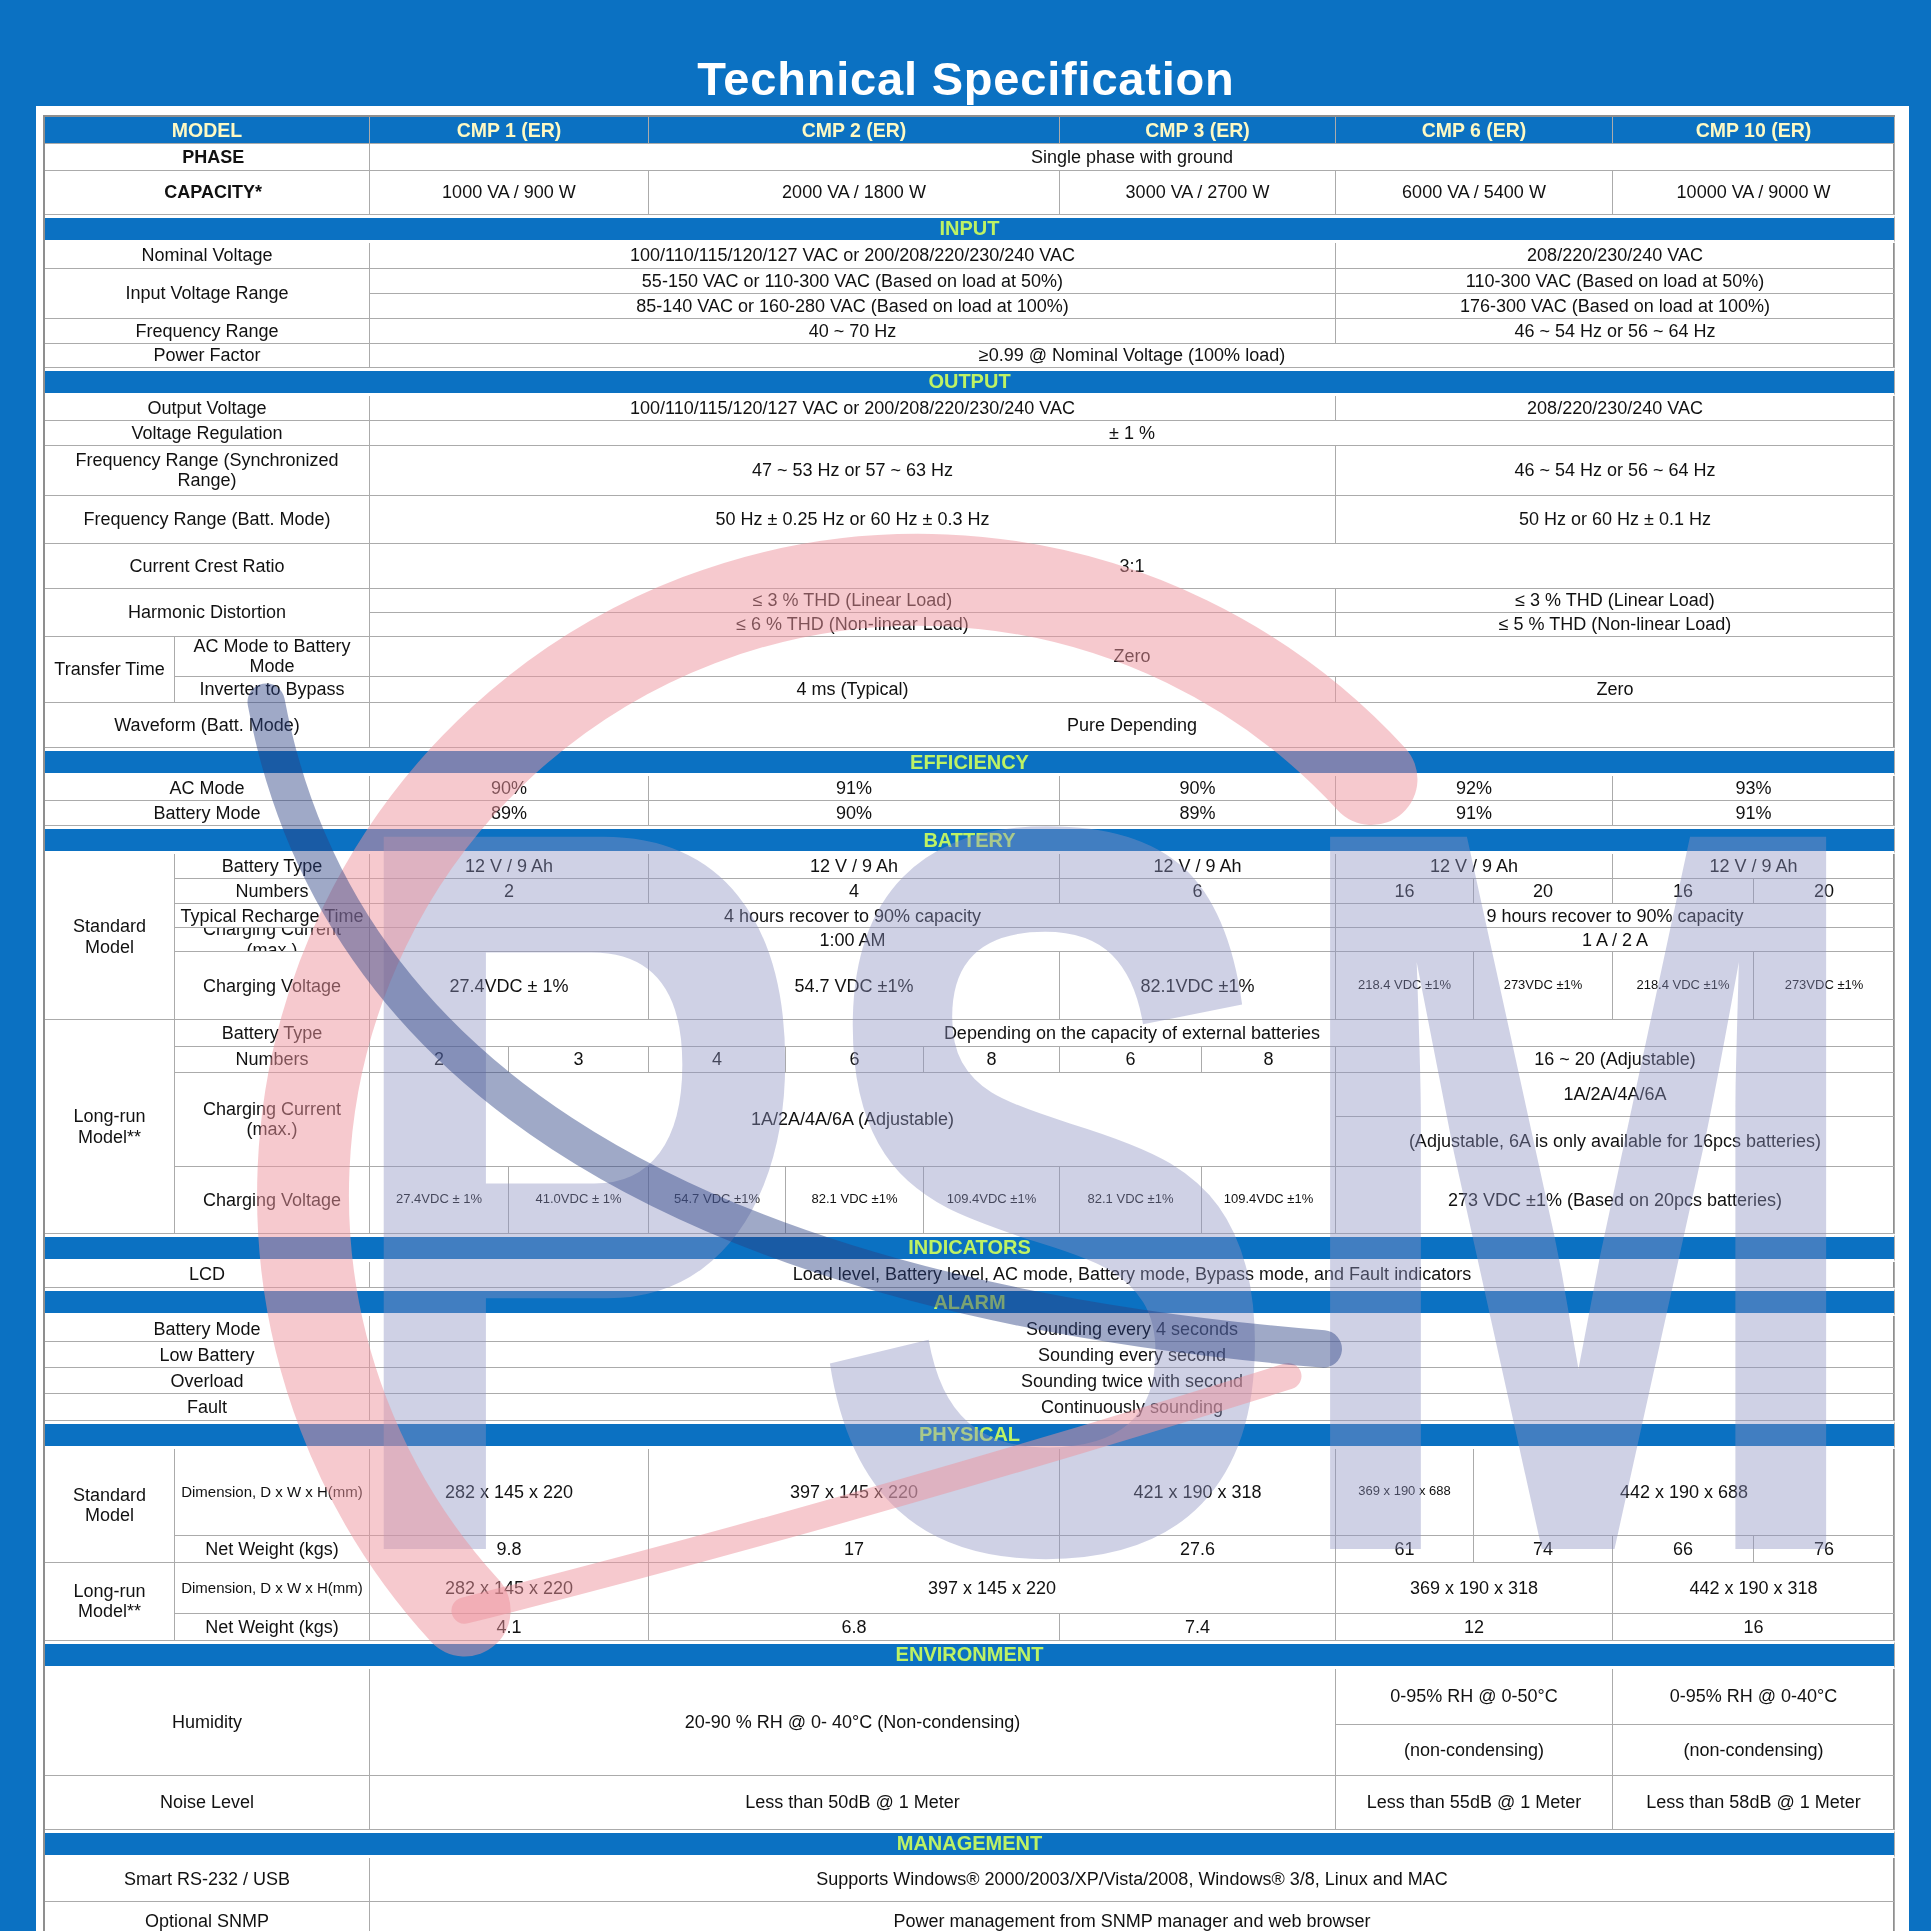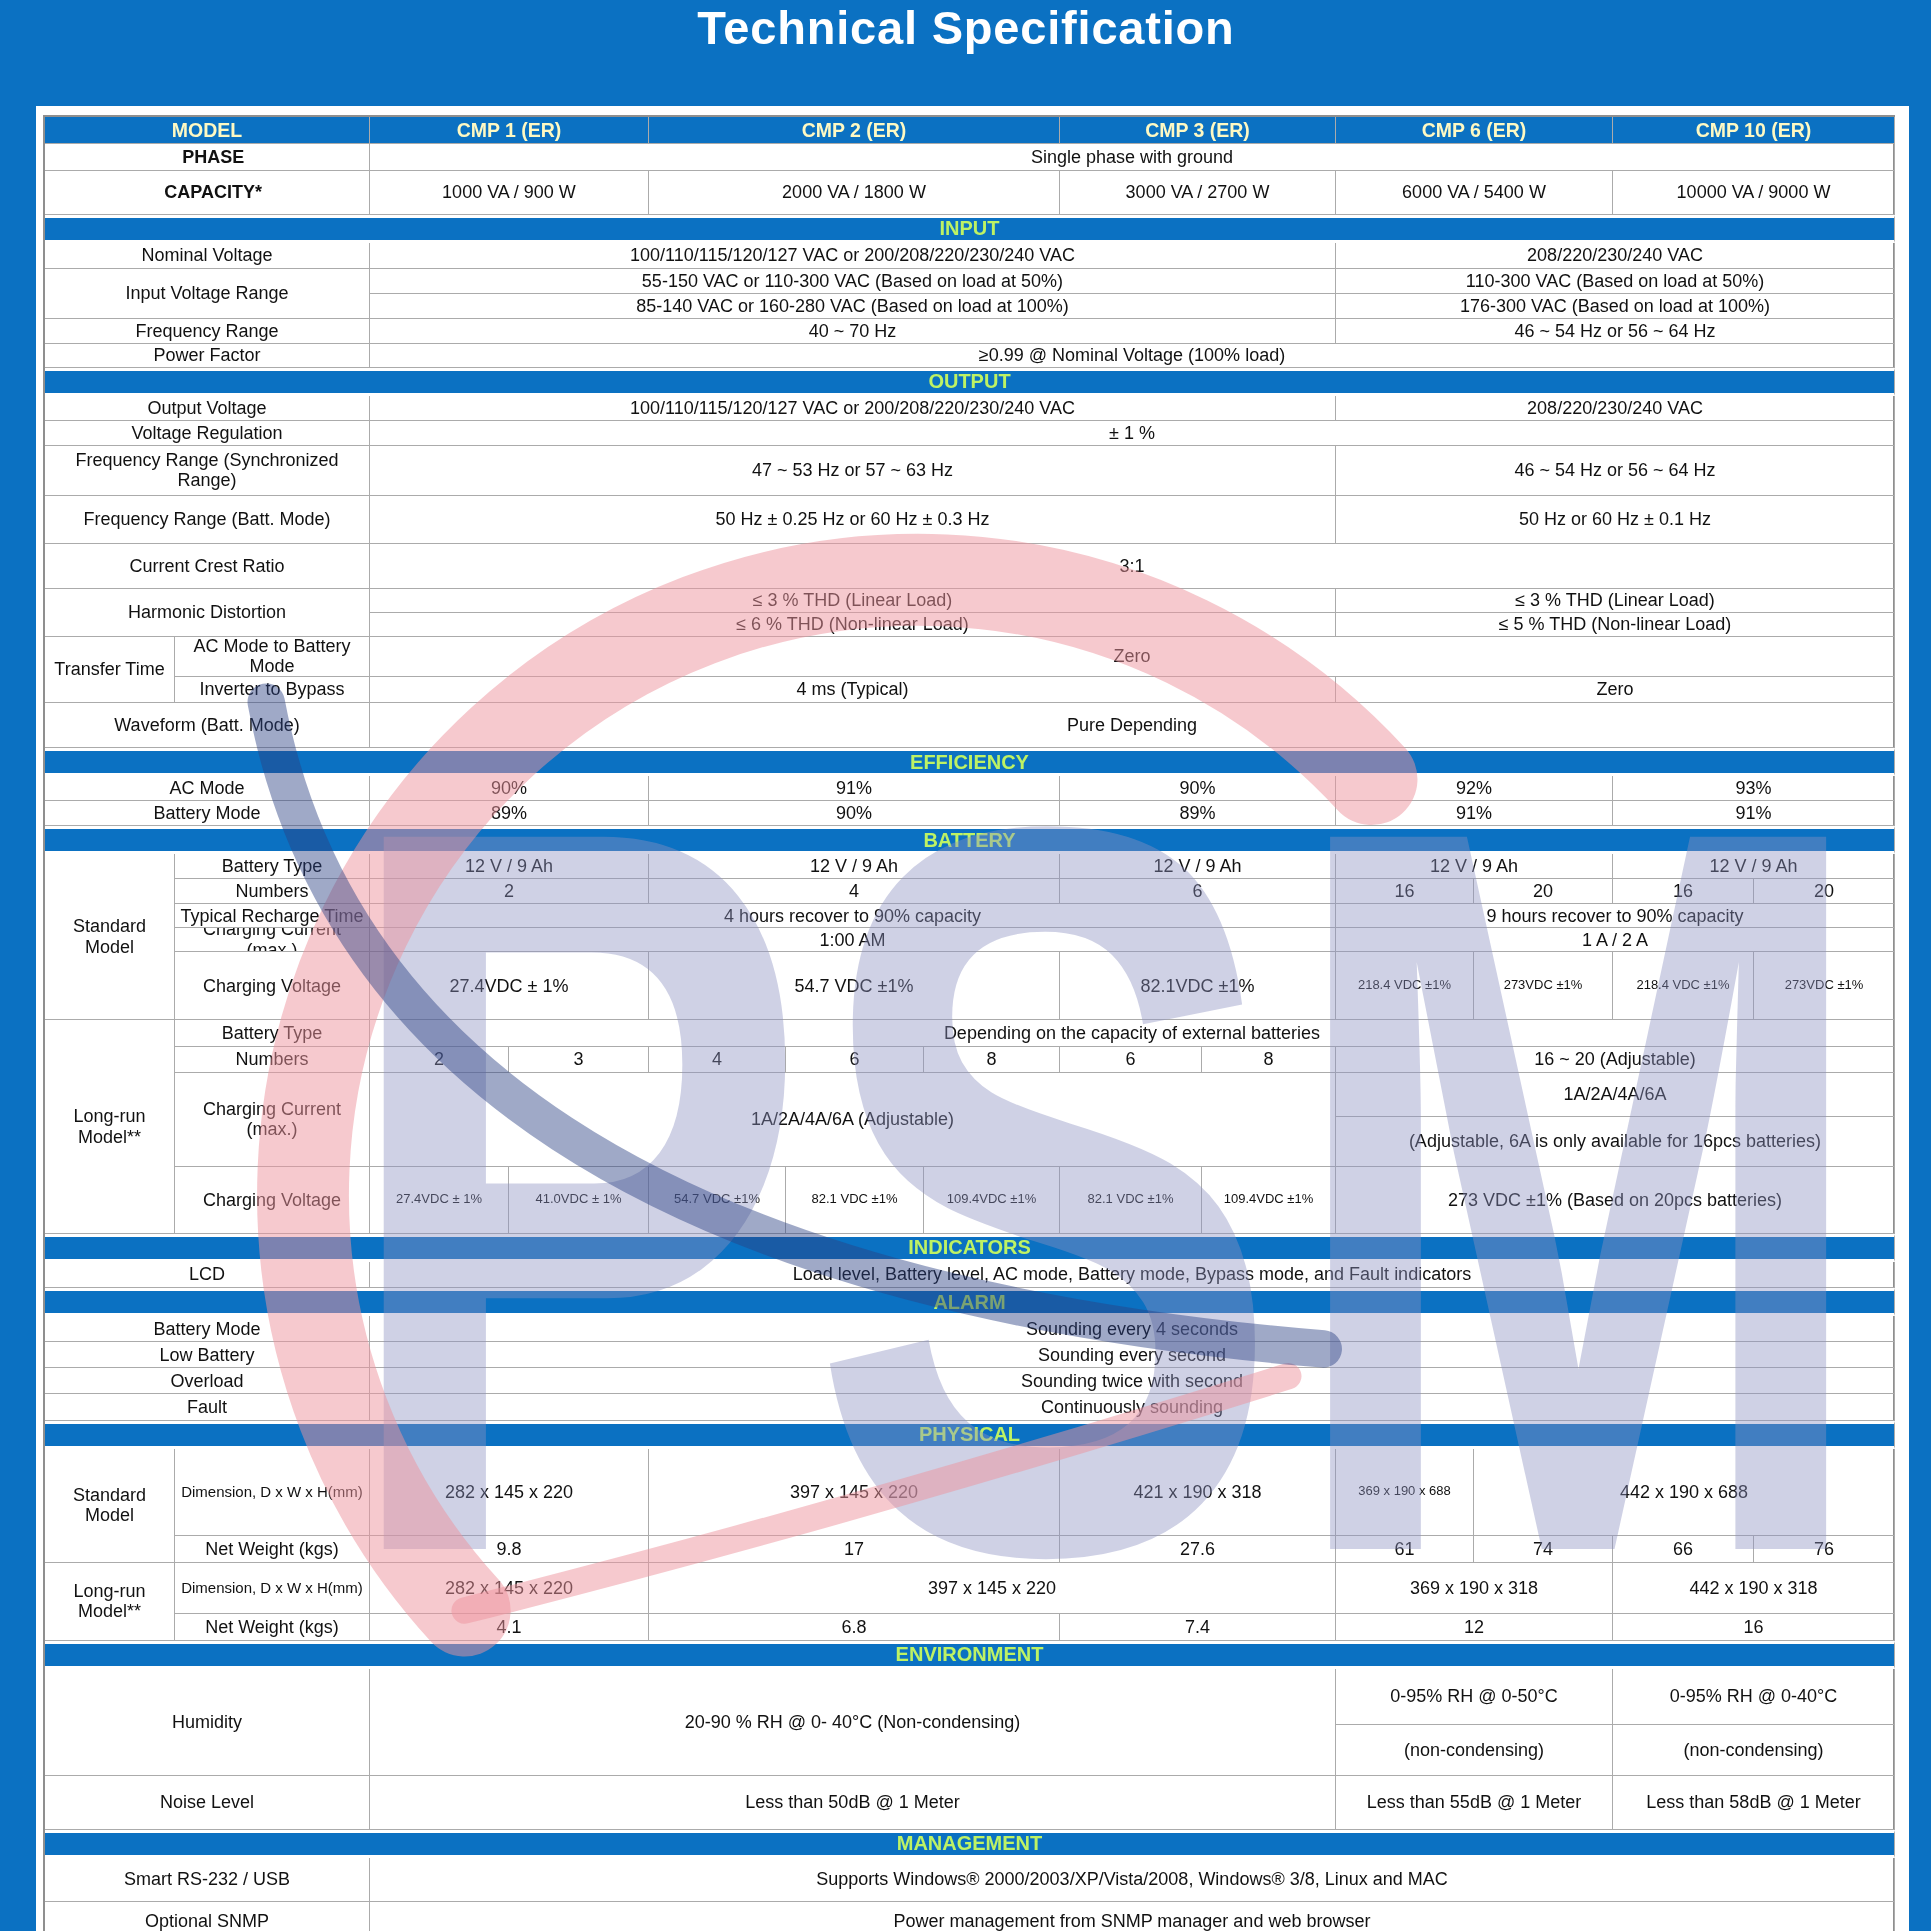--- a/index.html
+++ b/index.html
@@ -1,18 +1,18 @@
 <!DOCTYPE html>
 <html style="font-size:12.5px"><head>
 <meta charset="utf-8">
 <style>
   html,body{margin:0;padding:0;background:#0b71c2;}
   .page{position:relative;width:1932px;height:1932px;background:#0b71c2;overflow:hidden;
         font-family:"Liberation Sans","DejaVu Sans",sans-serif;}
-  .banner{height:106px;display:flex;align-items:flex-start;justify-content:center;}
+  .banner{height:106px;display:flex;align-items:flex-end;justify-content:center;}
   .banner .title{color:#ffffff;font-size:47px;font-weight:bold;letter-spacing:0.8px;}
   .panel{position:relative;margin:0 23px 0 36px;background:#ffffff;padding:9.3px 7px 14px 7px;}
   .grid{position:relative;width:1848px;border:2.3px solid #8f8f8f;background:#fff;display:grid;
         grid-template-columns:130px 195px 139px 140px 137px 138px 136px 142px 134px 138px 139px 141px 141px;
         grid-template-rows:26.5px 27px 44px 28px 26px 25px 25px 25px 24px 28px 25px 25px 50px 48px 45px 24px 24px 40px 26.5px 45px 28px 25px 25px 28px 25px 25px 24px 24px 68px 26.5px 26px 44px 50px 67px 28px 26.5px 28px 26px 26px 26px 26.5px 28px 87px 27px 51px 27px 28px 56px 51px 54px 28px 44px 39px;}
   .c{border-right:1.6px solid #ababab;border-bottom:1.6px solid #ababab;display:flex;align-items:center;
      justify-content:center;text-align:center;padding:1.6px 4.7px;font-size:18px;line-height:1.14;color:#111;
      box-sizing:border-box;overflow:hidden;}
   .hdr{background:#0b71c2;color:#fef9c3;font-weight:bold;font-size:19.5px;}
   .bar{grid-column:1 / -1;background:#0b71c2;color:#bef264;font-weight:bold;font-size:20px;

